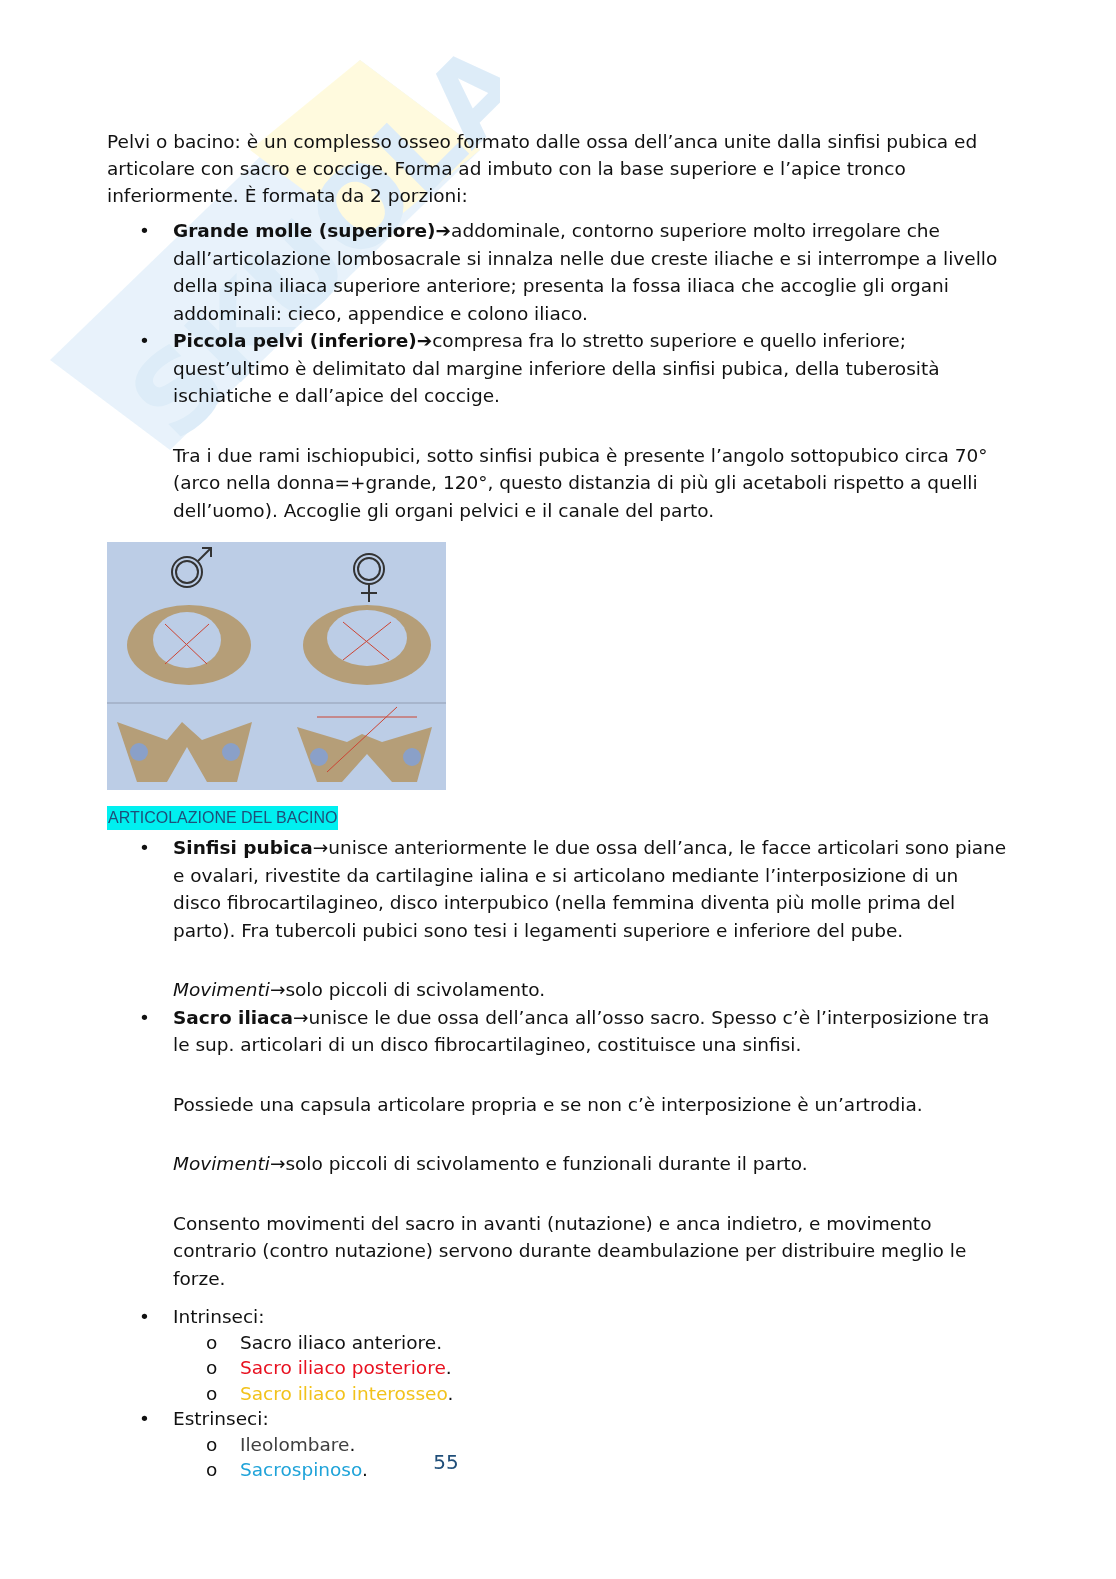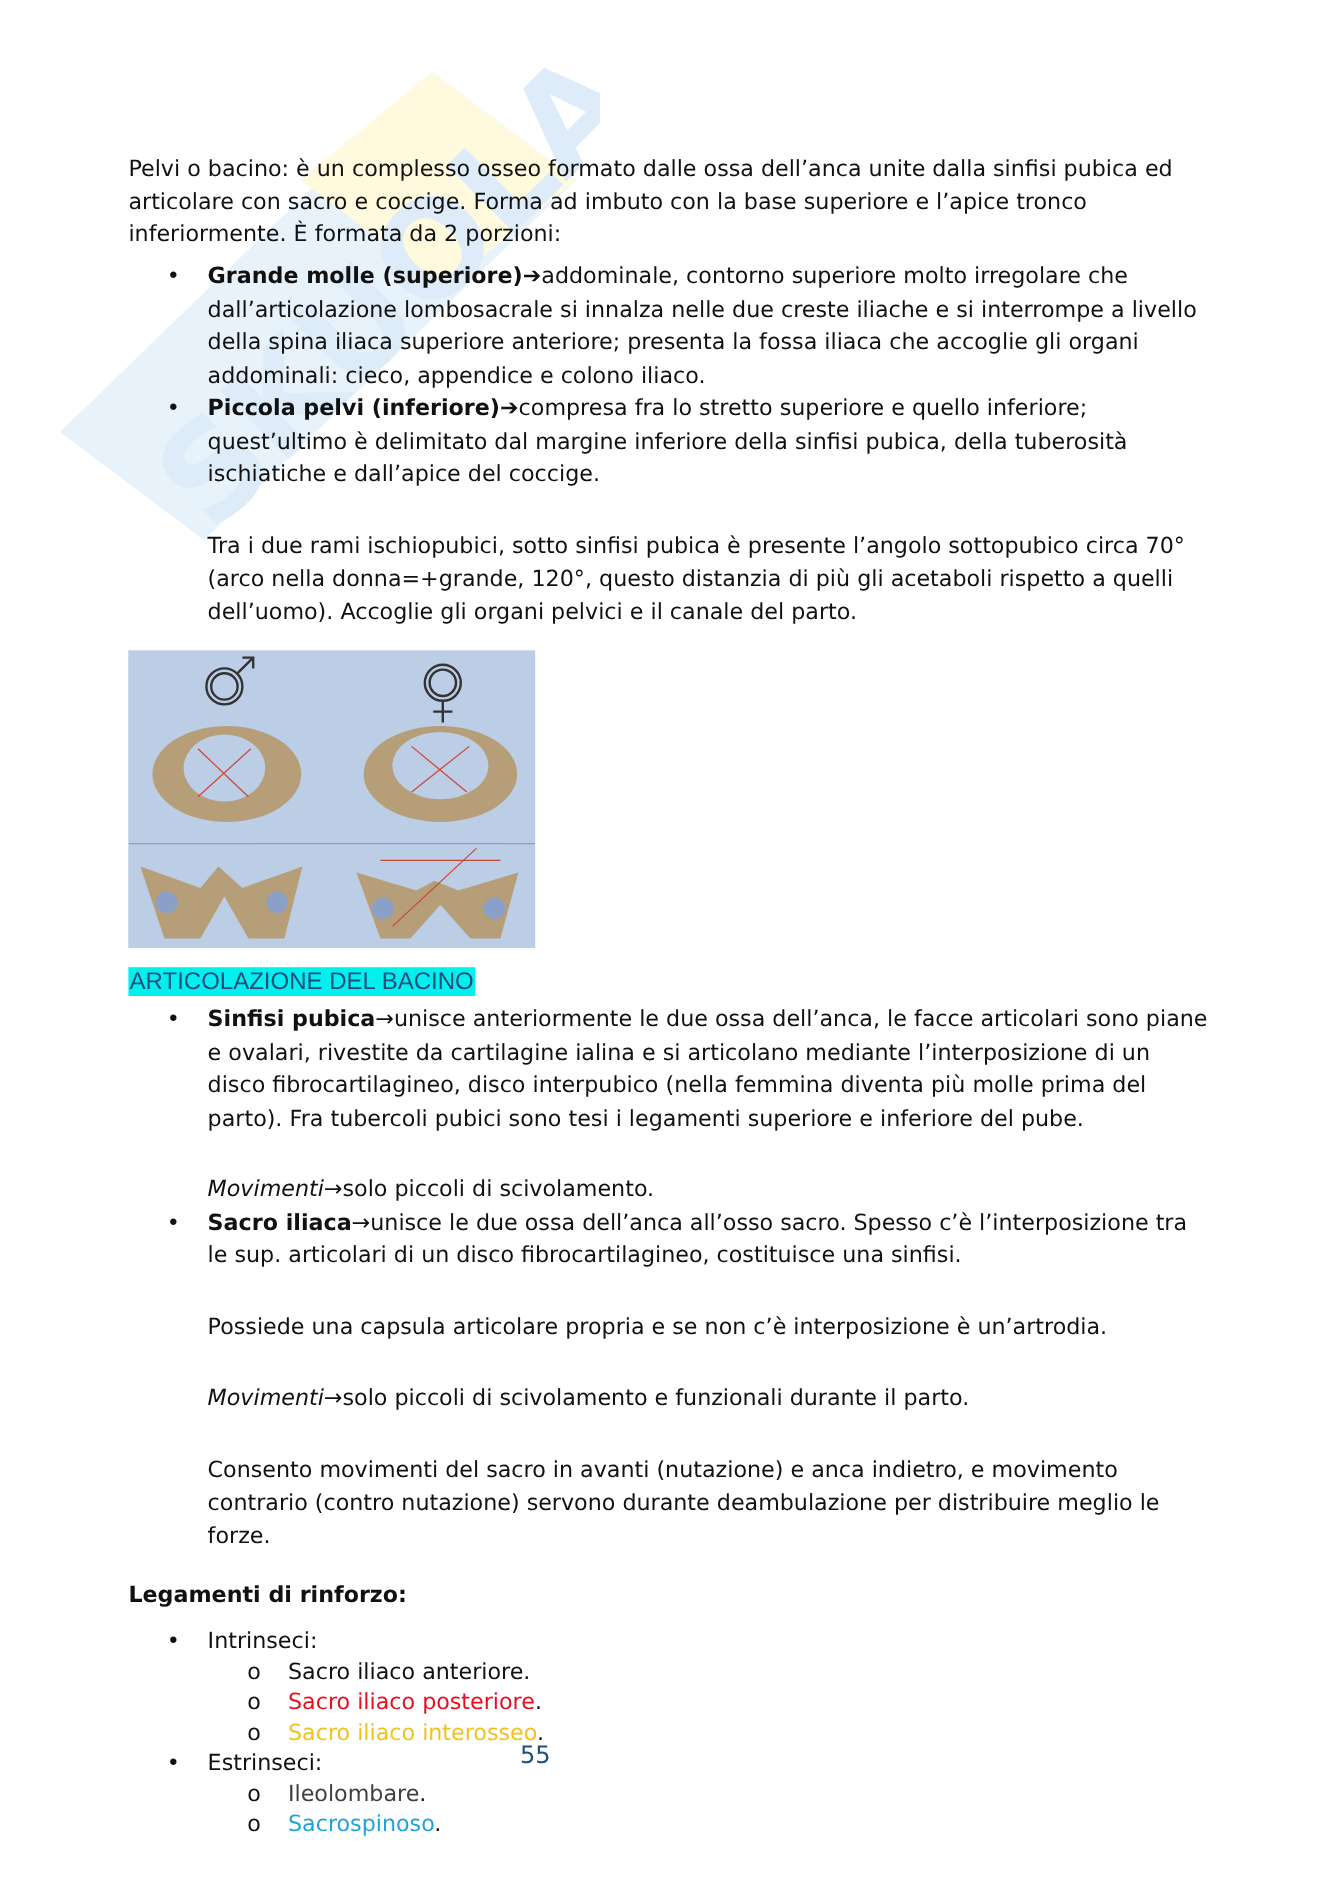--- a/index.html
+++ b/index.html
@@ -72,21 +72,21 @@
     }
     .figure svg {
       display: block;
     }
     .section-heading {
       margin-top: 16px;
       display: inline-block;
       background: #00f0f0;
       color: #1f4e79;
       font-family: "Liberation Sans", sans-serif;
-      font-size: 20px;
+      font-size: 16px;
       line-height: 24px;
       padding: 0 1px;
     }
     .legamenti-title {
       margin-top: 22px;
       font-weight: bold;
     }
     ul.lig {
       list-style: none;
       margin: 12px 0 0 0;
@@ -212,21 +212,20 @@
     </li>
     <li>
       <span class="bullet">•</span>
       <b>Sacro iliaca</b><span>→</span><span>unisce le due ossa dell’anca all’osso sacro. Spesso c’è l’interposizione tra le sup. articolari di un disco fibrocartilagineo, costituisce una sinfisi.</span>
       <span class="sub-line">Possiede una capsula articolare propria e se non c’è interposizione è un’artrodia.</span>
       <span class="sub-line"><i>Movimenti</i><span>→</span><span>solo piccoli di scivolamento e funzionali durante il parto.</span></span>
       <span class="sub-line">Consento movimenti del sacro in avanti (nutazione) e anca indietro, e movimento contrario (contro nutazione) servono durante deambulazione per distribuire meglio le forze.</span>
     </li>
   </ul>
 
-  <div class="legamenti-title">Legamenti di rinforzo:</div>
 
   <ul class="lig">
     <li>
       <span class="bullet">•</span>
       <span>Intrinseci:</span>
       <ul class="sub">
         <li><span class="obullet">o</span><span style="color:#111111">Sacro iliaco anteriore</span><span>.</span></li>
         <li><span class="obullet">o</span><span style="color:#e8101f">Sacro iliaco posteriore</span><span>.</span></li>
         <li><span class="obullet">o</span><span style="color:#f2c21b">Sacro iliaco interosseo</span><span>.</span></li>
       </ul>

